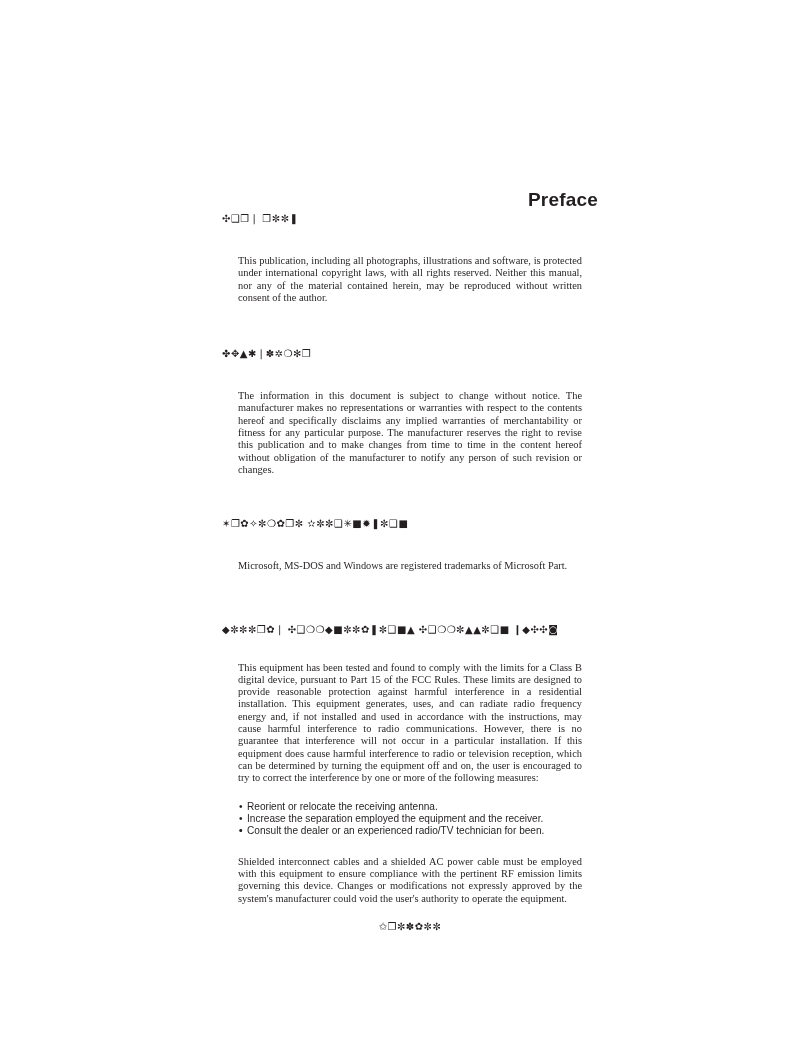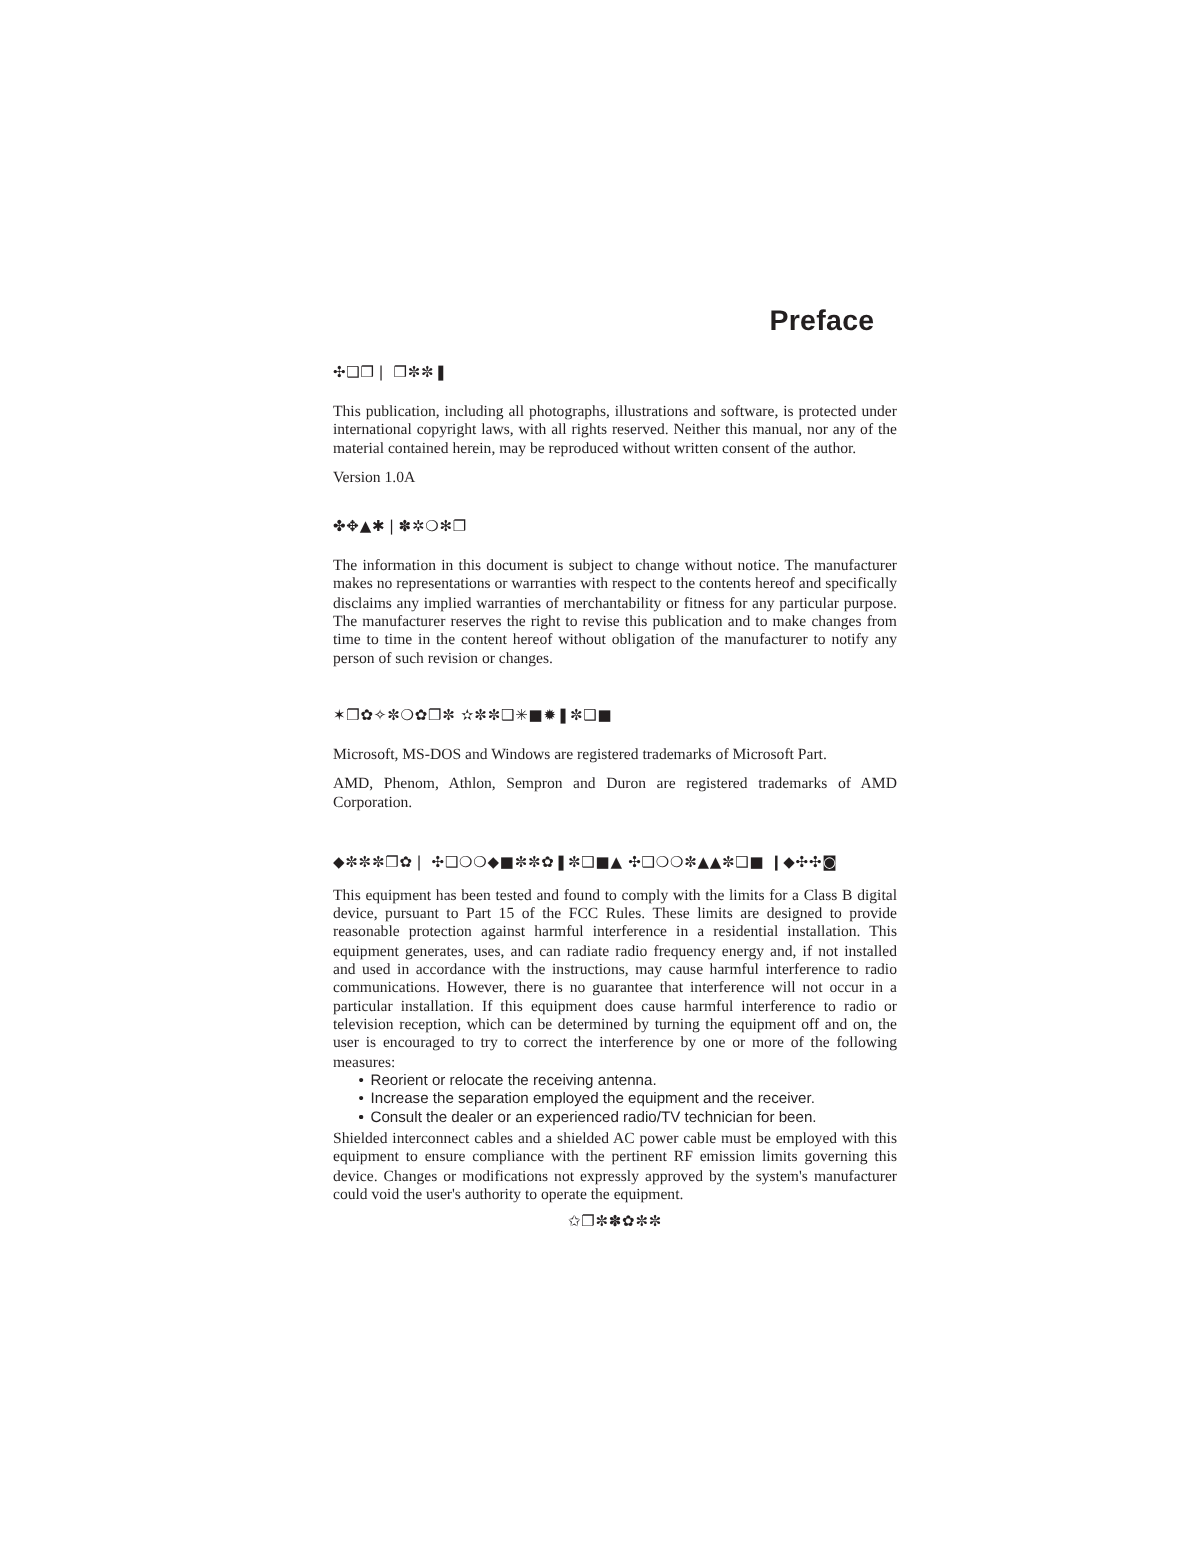--- a/index.html
+++ b/index.html
@@ -6,27 +6,27 @@
     body { width: 802px; height: 1037px; position: relative; overflow: hidden; }
     .page {
       position: absolute; left: 222px; top: 188px; width: 376px;
       color: #231f20;
       font-family: "Liberation Serif", serif;
       font-size: 10.4px; line-height: 12.3px;
     }
     .title {
       font-family: "Liberation Sans", sans-serif; font-weight: bold;
       font-size: 19px; line-height: 24px; text-align: right;
-      margin: 15px; letter-spacing: 0.2px;
+      margin: 0; letter-spacing: 0.2px;
     }
     .heading {
       font-family: "DejaVu Sans", sans-serif; font-size: 10px; line-height: 14px;
       letter-spacing: 0.5px; margin: 0; white-space: nowrap; color: #231f20;
     }
-    p { margin: 0; text-align: justify; }
+    p { margin: 16px; text-align: justify; }
     .gap-h { height: 13px; }
     .gap-p { height: 7px; }
     .gap-sec { height: 20px; }
     ul.bullets {
       list-style: none; margin: 0; padding: 0 0 0 17px;
       font-family: "Liberation Sans", sans-serif; font-size: 10.1px; line-height: 12.4px;
     }
     ul.bullets li { position: relative; padding-left: 8px; }
     ul.bullets li .dot { position: absolute; left: 0; top: 0; }
     ul.bullets li .cont { display: block; padding-left: 28px; }
@@ -40,37 +40,35 @@
 
 <div class="page">
 
   <h1 class="title">Preface</h1>
 
   <section>
     <div class="heading">✣❑❒❘ ❒✼✼❚</div>
     <div class="gap-h"></div>
     <p>This publication, including all photographs, illustrations and software, is protected under international copyright laws, with all rights reserved. Neither this manual, nor any of the material contained herein, may be reproduced without written consent of the author.</p>
     <div class="gap-p"></div>
-    <p>Version 1.0A</p>
   </section>
   <div class="gap-sec"></div>
 
   <section>
     <div class="heading">✤✥▲✱❘✽✲❍✻❐</div>
     <div class="gap-h"></div>
     <p>The information in this document is subject to change without notice. The manufacturer makes no representations or warranties with respect to the contents hereof and specifically disclaims any implied warranties of merchantability or fitness for any particular purpose. The manufacturer reserves the right to revise this publication and to make changes from time to time in the content hereof without obligation of the manufacturer to notify any person of such revision or changes.</p>
   </section>
   <div class="gap-sec" style="height:25px"></div>
 
   <section>
     <div class="heading">✶❐✿✧✼❍✿❐✼ ✫✼✼❑✳■✹❚✼❑■</div>
     <div class="gap-h"></div>
     <p>Microsoft, MS-DOS and Windows are registered trademarks of Microsoft Part.</p>
     <div class="gap-p"></div>
-    <p>AMD, Phenom, Athlon, Sempron and Duron are registered trademarks of AMD Corporation.</p>
     <div class="gap-p"></div>
   </section>
   <div class="gap-sec"></div>
 
   <section>
     <div class="heading">◆✼✼✼❐✿❘ ✣❑❍❍◆■✼✼✿❚✼❑■▲ ✣❑❍❍✼▲▲✼❑■ ❙◆✣✣◙</div>
     <div class="gap-h" style="height:9px"></div>
     <p>This equipment has been tested and found to comply with the limits for a Class B digital device, pursuant to Part 15 of the FCC Rules. These limits are designed to provide reasonable protection against harmful interference in a residential installation. This equipment generates, uses, and can radiate radio frequency energy and, if not installed and used in accordance with the instructions, may cause harmful interference to radio communications. However, there is no guarantee that interference will not occur in a particular installation. If this equipment does cause harmful interference to radio or television reception, which can be determined by turning the equipment off and on, the user is encouraged to try to correct the interference by one or more of the following measures:</p>
     <ul class="bullets">
       <li>

